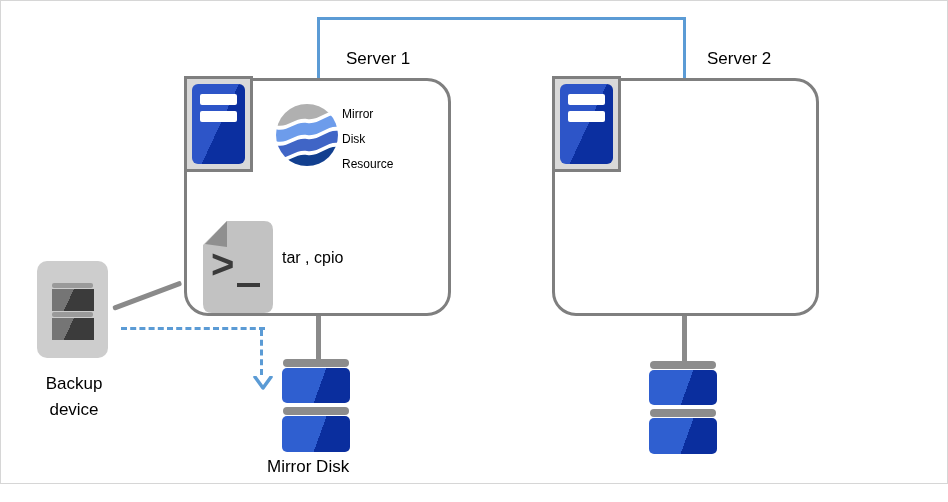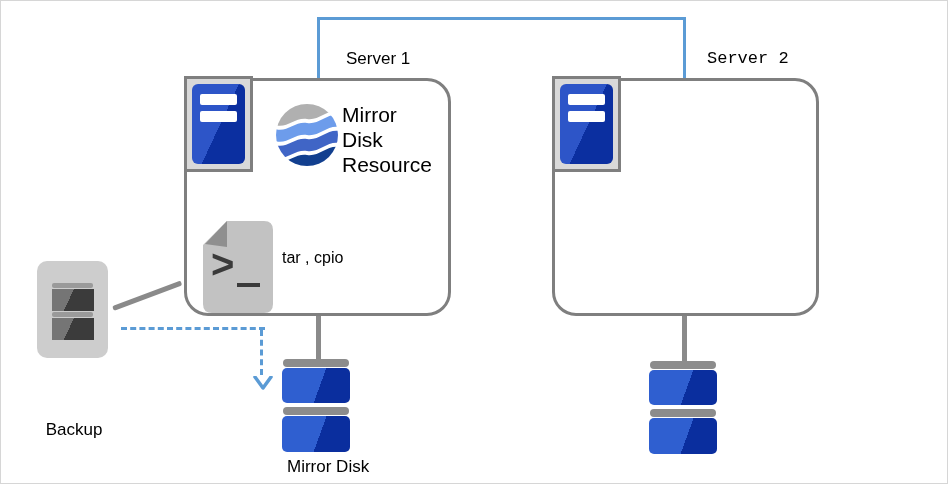--- a/index.html
+++ b/index.html
@@ -37,21 +37,21 @@
     background:linear-gradient(115deg, #2D55C8 52%, #0B2FA0 52%);
   }
   .server-unit .bar {
     position:absolute; left:8px; width:37px; height:11px;
     background:#fff; border-radius:2px;
   }
   .bar.b1 { top:10px; } .bar.b2 { top:27px; }
 
   
   .mdr-icon { position:absolute; left:274px; top:102px; z-index:2; }
-  .mdr-text { position:absolute; left:341px; top:101px; font-size:21px; line-height:25px; z-index:2; }
+  .mdr-text { position:absolute; left:341px; top:101px; font-size:12px; line-height:25px; z-index:2; }
 
   
   .script-icon { position:absolute; left:202px; top:220px; z-index:2; }
 
   .tar-label { position:absolute; left:281px; top:248px; font-size:16px; z-index:2; }
 
   
   .backup-device {
     position:absolute; left:36px; top:260px; width:71px; height:97px;
     background:#CDCDCD; border-radius:10px; z-index:2;
@@ -60,21 +60,21 @@
     position:absolute; left:15px; width:41px; height:5px;
     background:#9A9A9A; border-radius:2px;
   }
   .backup-device .slot {
     position:absolute; left:15px; width:42px; height:22px;
     background:linear-gradient(115deg, #757575 42%, #3B3B3B 42%);
   }
   .sb1 { top:22px; } .sl1 { top:28px; }
   .sb2 { top:51px; } .sl2 { top:57px; }
 
-  .backup-label { position:absolute; left:18px; top:416px; width:110px; text-align:center;
+  .backup-label { position:absolute; left:18px; top:370px; width:110px; text-align:center;
     font-size:17px; line-height:26px; }
 
   
   .diag-line {
     position:absolute; left:112px; top:305px; width:73px; height:5px;
     background:#8A8A8A; border-radius:2px;
     transform:rotate(-20.5deg); transform-origin:0 50%;
   }
   .dash-h { position:absolute; left:120px; top:326px; width:144px; height:0;
     border-top:3px dashed #5B9BD5; }
@@ -91,31 +91,31 @@
   .d1 { left:281px; top:358px; }
   .d2 { left:648px; top:360px; }
   .disk .cap { width:66px; height:8px; margin:0 auto; background:#8C8C8C; border-radius:4px; }
   .disk .body {
     width:68px; height:35px; margin-top:1px; border-radius:5px;
     background:linear-gradient(110deg, #2F5FD0 55%, #0A2E9E 55%);
   }
   .disk .cap.c2 { margin-top:4px; }
   .disk .body.b2 { height:36px; }
 
-  .mirror-disk-label { position:absolute; left:266px; top:456px; font-size:17px;margin-left:20px; }
+  .mirror-disk-label { position:absolute; left:266px; top:456px; font-size:17px; }
 </style>
 </head>
 <body>
 
 <div class="canvas">
 
   <div class="interconnect"></div>
 
   <div class="lbl" style="left:345px; top:45px;">Server 1</div>
-  <div class="lbl" style="left:706px; top:45px;font-family:Liberation Mono, monospace;">Server 2</div>
+  <div class="lbl" style="left:706px; top:45px;">Server 2</div>
 
   <div class="server-box s1"></div>
   <div class="server-box s2"></div>
 
   <div class="server-icon f1">
     <div class="server-unit">
       <div class="bar b1"></div>
       <div class="bar b2"></div>
     </div>
   </div>
@@ -158,20 +158,21 @@
 
   <div class="backup-device">
     <div class="slot-bar sb1"></div>
     <div class="slot sl1"></div>
     <div class="slot-bar sb2"></div>
     <div class="slot sl2"></div>
   </div>
 
   <div class="backup-label">
     <div>Backup</div>
+    <div>device</div>
   </div>
 
   <div class="diag-line"></div>
 
   <div class="dash-h"></div>
   <div class="dash-v"></div>
   <svg class="arrow-head" width="20" height="14" viewBox="0 0 20 14">
     <path d="M2,1 L10,12 L18,1" stroke="#5B9BD5" stroke-width="3.5" fill="none" stroke-linecap="round" stroke-linejoin="round"></path>
   </svg>
 

